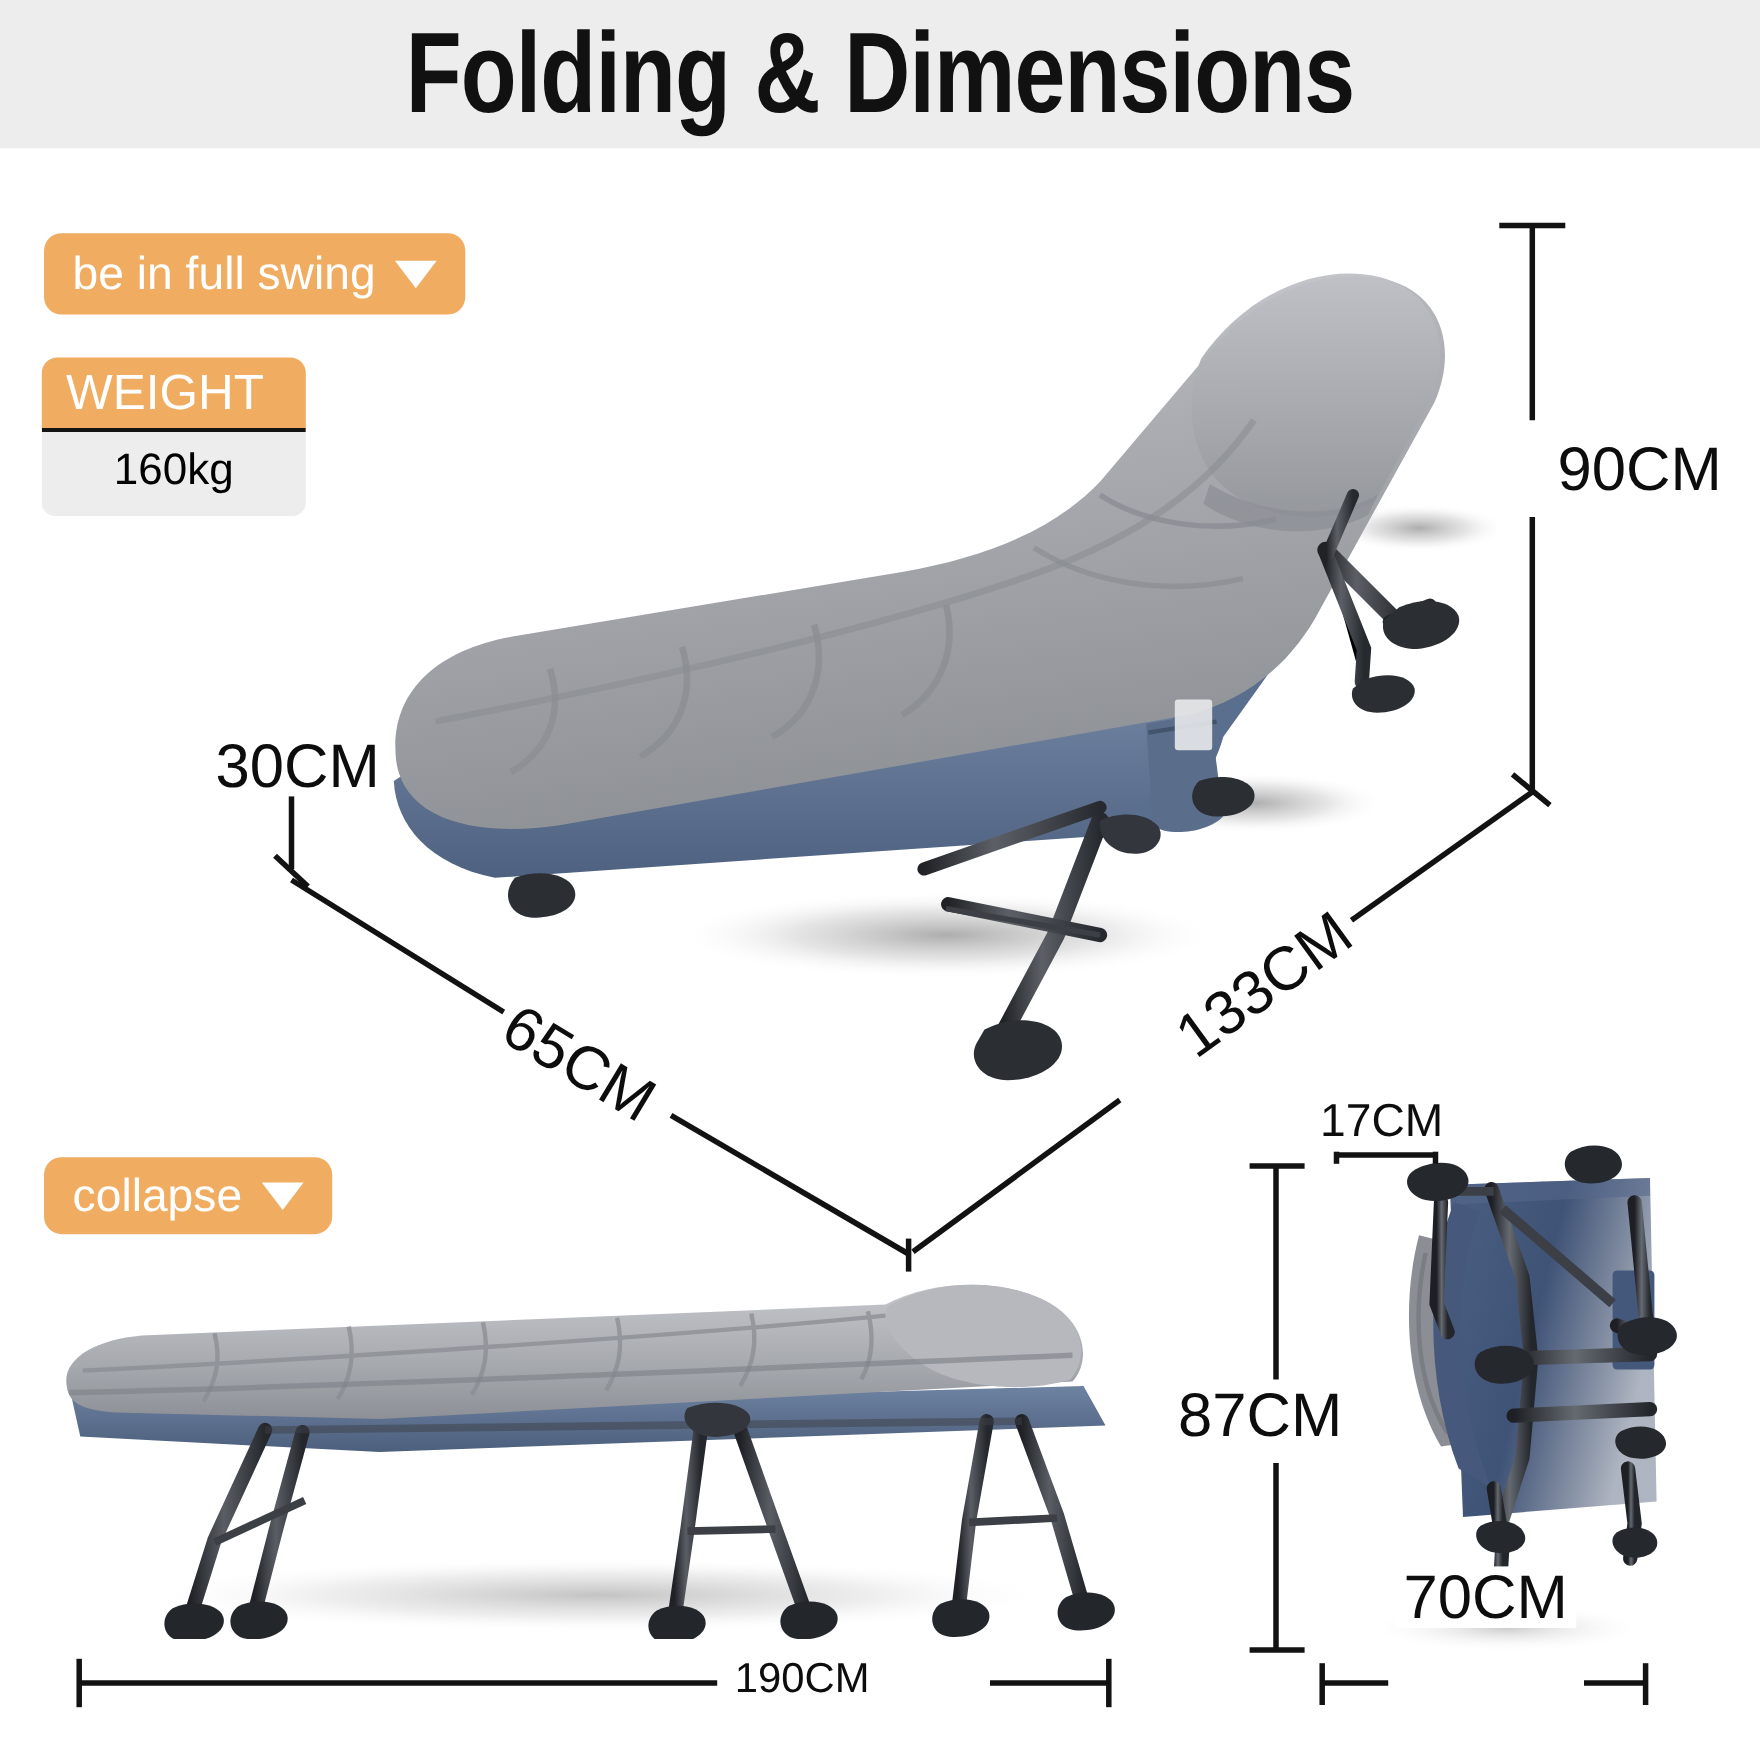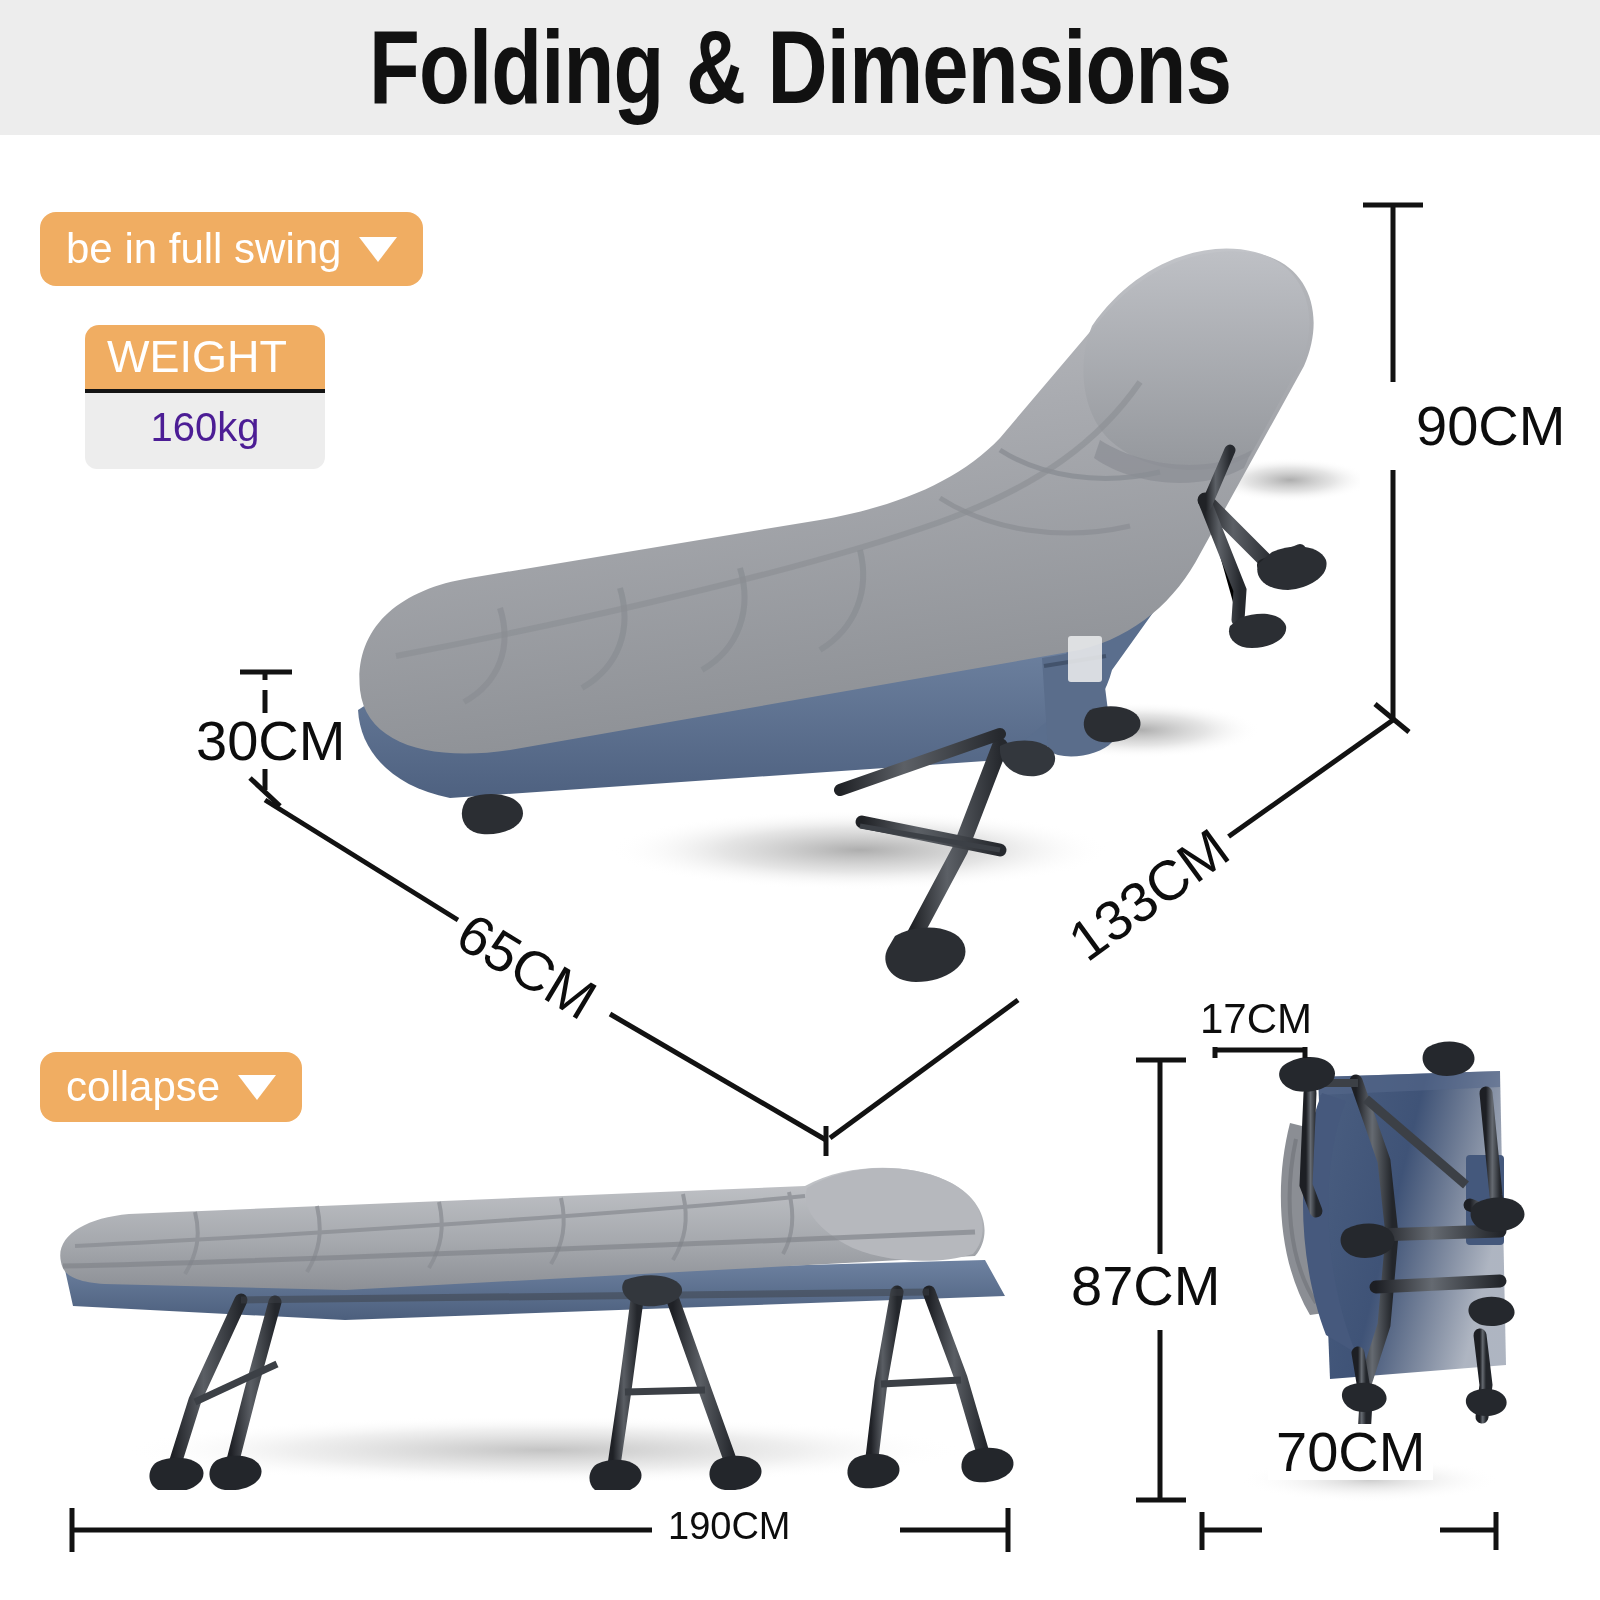--- a/index.html
+++ b/index.html
@@ -46,54 +46,54 @@
     width:0;height:0;
     border-left:19px solid transparent;
     border-right:19px solid transparent;
     border-top:25px solid #ffffff;
   }
   #badge-swing{left:40px;top:212px;height:74px;padding:0 26px;}
   #badge-collapse{left:40px;top:1052px;height:70px;padding:0 26px;}
 
   
   #weight-card{
-    position:absolute;left:38px;top:325px;width:240px;margin-left:47px;
+    position:absolute;left:38px;top:325px;width:240px;
   }
   #weight-head{
     background:#f0ad62;
     border-top-left-radius:14px;border-top-right-radius:14px;
     color:#ffffff;
     font-size:45px;line-height:45px;
     padding:9px 0 10px 22px;
     border-bottom:4px solid #141414;
     box-sizing:border-box;
   }
   #weight-body{
     background:#ededed;
     border-bottom-left-radius:12px;border-bottom-right-radius:12px;
-    color:#4c1d95;
+    color:#000000;
     font-size:40px;line-height:40px;
     text-align:center;
     padding:14px 0 22px 0;
   }
 
   
   .dim{
     position:absolute;
     color:#0d0d0d;
     font-size:56px;line-height:56px;
     font-weight:400;
     white-space:nowrap;
     background:#ffffff;
     padding:0 8px;
   }
   .dim.narrow{font-family:"Liberation Sans Narrow","Liberation Sans",sans-serif;}
 
   #dim-90{left:1408px;top:398px;text-align:center;}
-  #dim-30{left:188px;top:713px;}
+  #dim-30{left:188px;top:668px;}
   #dim-65{left:470px;top:900px;transform:rotate(31deg);transform-origin:0 0;}
   #dim-133{left:1053px;top:930px;transform:rotate(-36deg);transform-origin:0 0;}
   #dim-190{left:660px;top:1498px;font-size:38px;}
   #dim-87{left:1063px;top:1258px;text-align:right;}
   #dim-70{left:1268px;top:1424px;}
   #dim-17{left:1196px;top:991px;font-size:42px;padding:0 4px;}
 
   
   #lines{position:absolute;left:0;top:0;width:1600px;height:1600px;}
 

